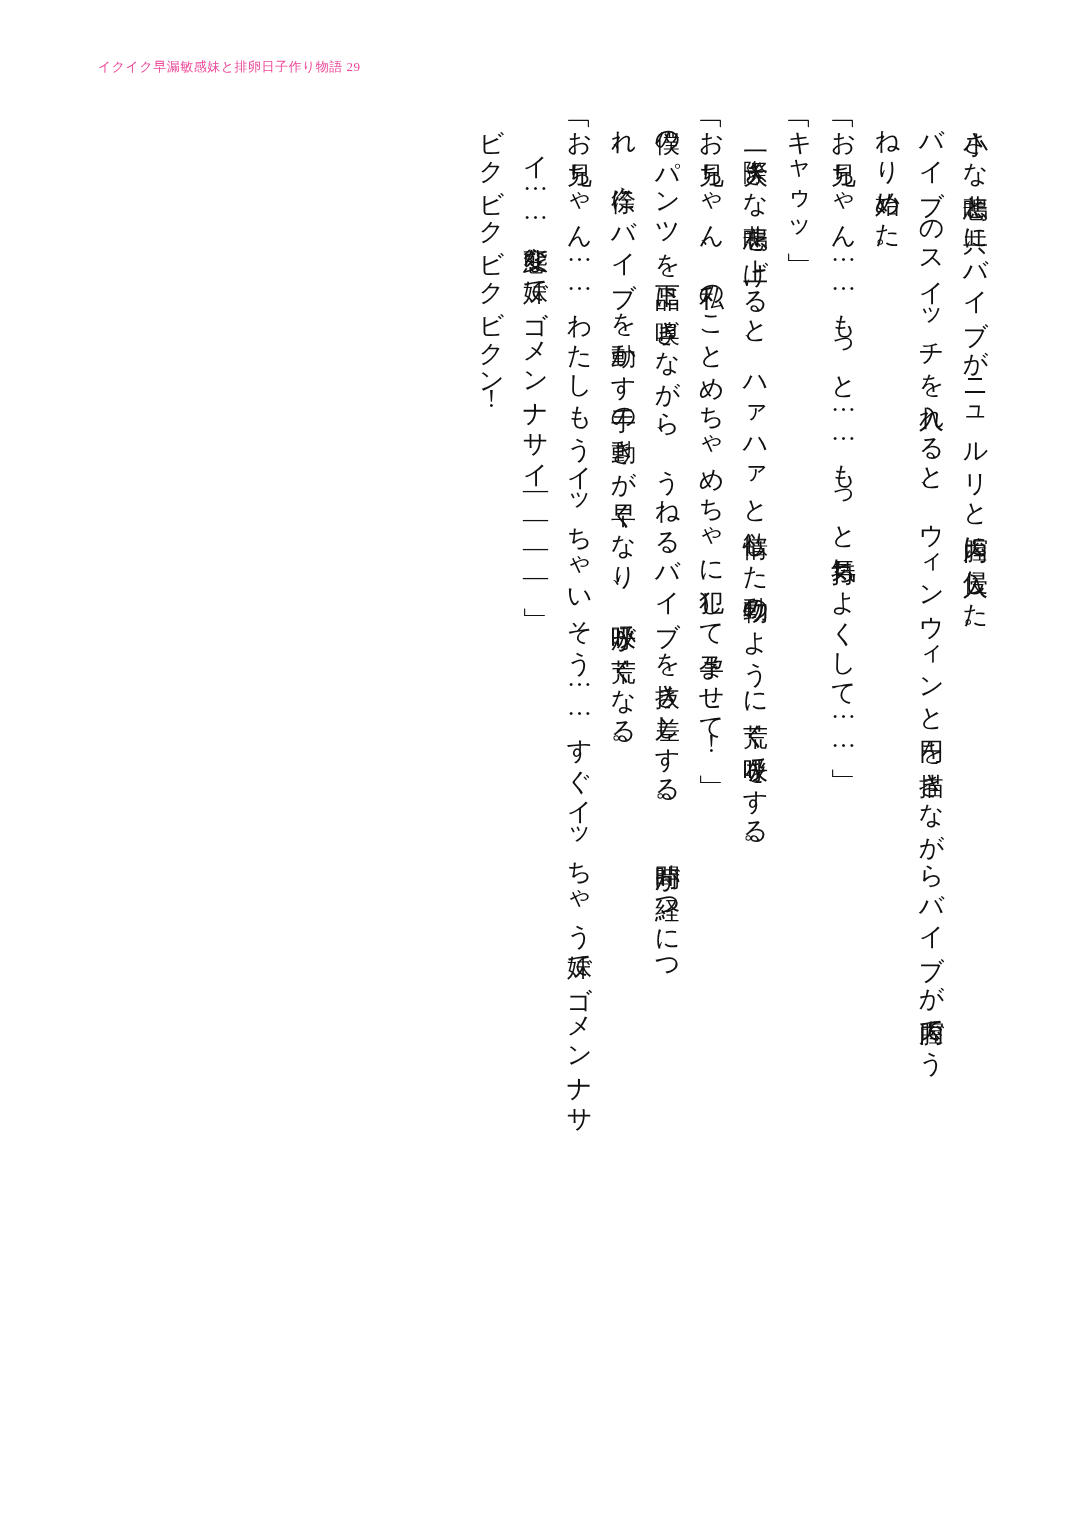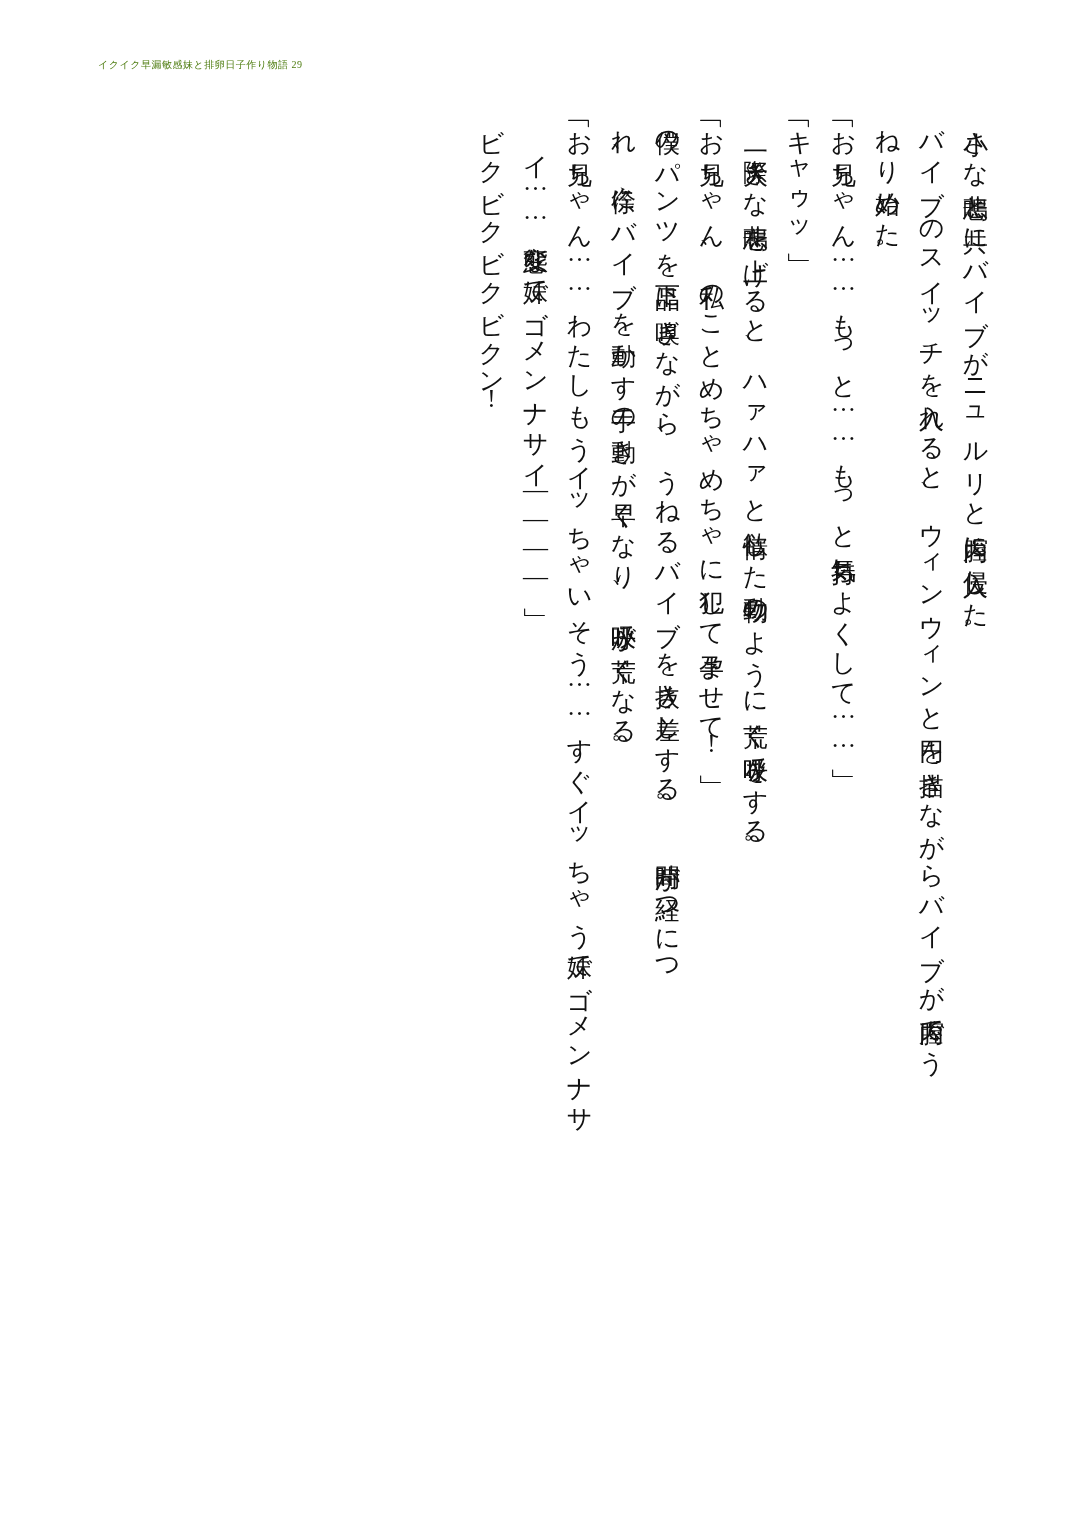--- a/index.html
+++ b/index.html
@@ -13,23 +13,23 @@
     height: 1527px;
     background: #ffffff;
     overflow: hidden;
     font-family: "Liberation Serif", "DejaVu Serif", serif;
     color: #111111;
   }
   .header {
     position: absolute;
     top: 58px;
     left: 98px;
-    font-size: 10px;
+    font-size: 13px;
     letter-spacing: 0.5px;
-    color: #4d7c0f;
+    color: #ec4899;
     white-space: nowrap;
   }
   .body-area {
     position: absolute;
     top: 112px;
     right: 92px;
     height: 1250px;
     width: 880px;
     display: flex;
     flex-direction: row-reverse;

